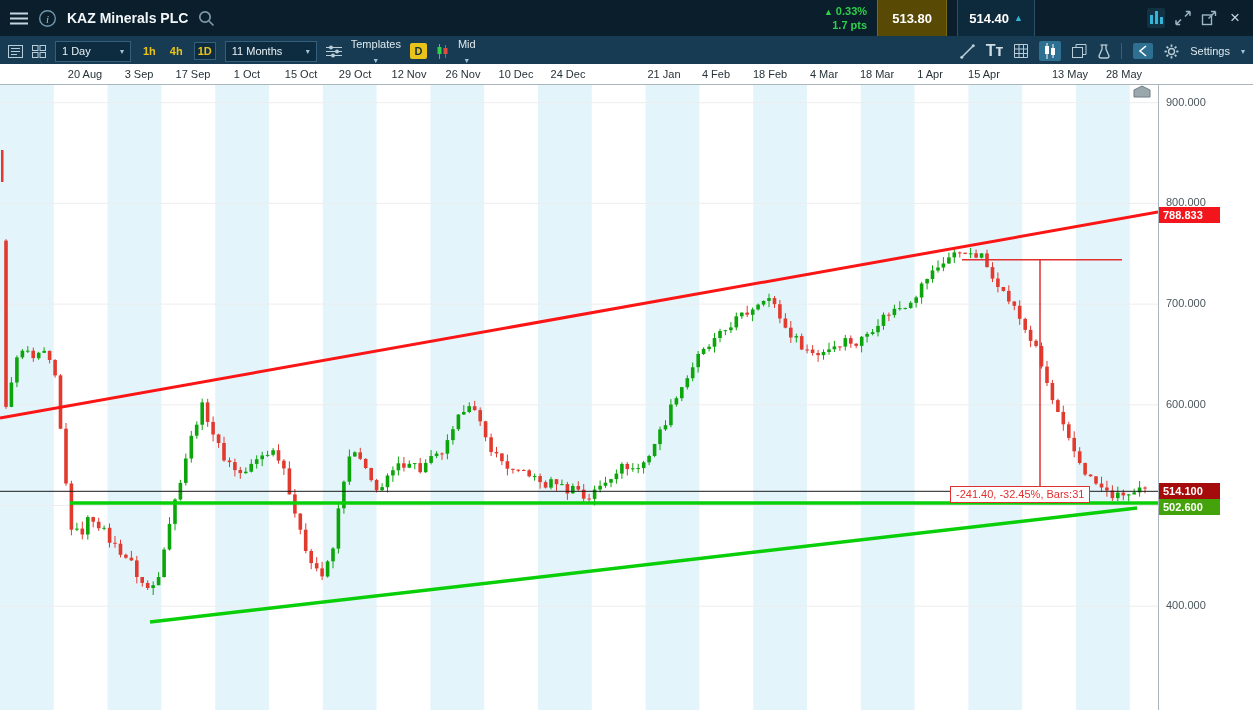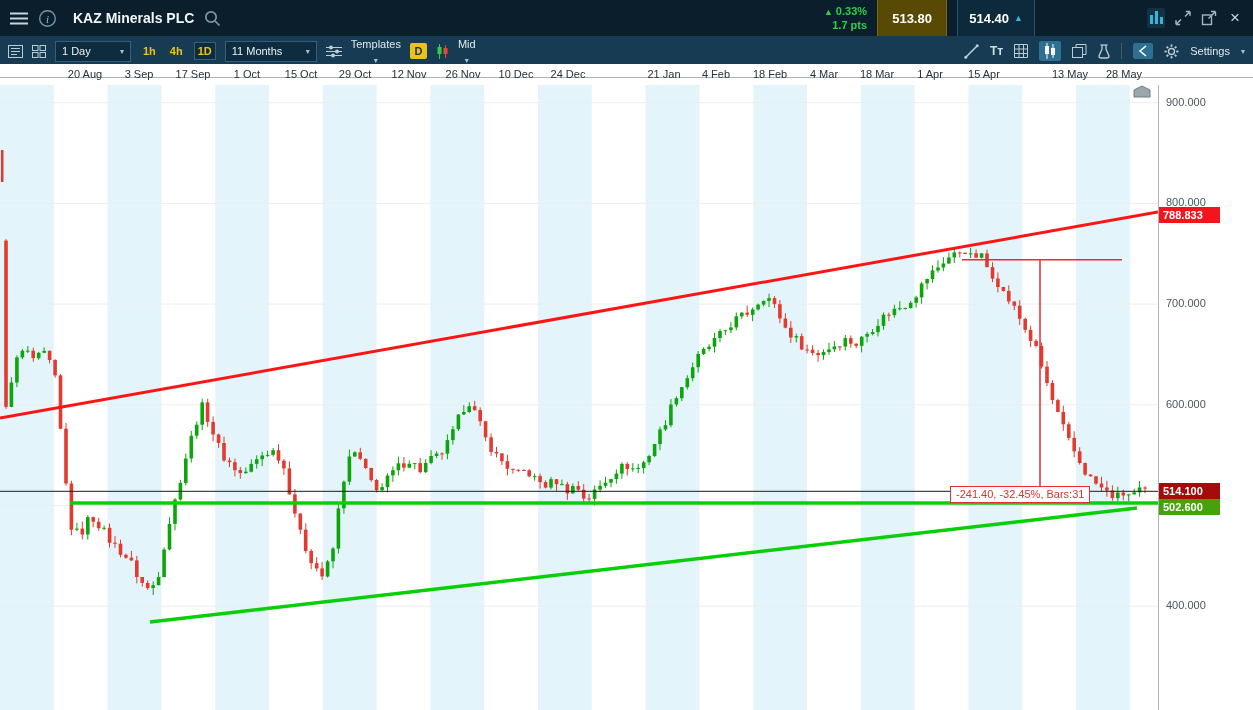--- a/index.html
+++ b/index.html
@@ -1,21 +1,21 @@
 <!DOCTYPE html>
 <html><head>
 <meta charset="utf-8">
 <style>
   html,body{margin:0;padding:0;background:#fff;}
   .screen{position:relative;width:1253px;height:710px;overflow:hidden;background:#fff;
           font-family:"Liberation Sans",sans-serif;-webkit-font-smoothing:antialiased;}
   
   .topbar{position:absolute;top:0;left:0;right:0;height:36px;background:#0a1e2c;
           display:flex;align-items:center;gap:10px;padding:0 10px;box-sizing:border-box;color:#fff;}
-  .topbar .title{font-size:14px;font-weight:bold;color:#f2f6f8;margin-left:6px;}
+  .topbar .title{font-size:14px;font-weight:bold;color:#f2f6f8;margin-left:0;}
   .icon{display:inline-flex;align-items:center;justify-content:center;line-height:0;}
   .spacer{flex:1;}
   .gap2{width:92px;}
   .change{display:flex;flex-direction:column;align-items:flex-end;font-size:11px;color:#2fcf4a;line-height:13px;font-weight:bold;}
   .change .tri{font-size:9px;margin-right:3px;}
   .sell{background:#584a05;border:1px solid #7a6a12;color:#fff;font-weight:bold;font-size:13px;
         height:40px;min-width:70px;font-family:inherit;cursor:pointer;}
   .buy{background:#0d2a3c;border:1px solid #2c5066;color:#fff;font-weight:bold;font-size:13px;
        height:44px;min-width:78px;font-family:inherit;cursor:pointer;display:inline-flex;align-items:center;justify-content:center;gap:5px;}
   .buyarrow{color:#35b6d9;font-size:9px;}
@@ -28,26 +28,26 @@
       gap:14px;padding:0 6px;font-size:11px;color:#e8f1f5;cursor:pointer;min-width:62px;justify-content:space-between;}
   .dd.wide{min-width:78px;}
   .caret{color:#9fc6d8;font-size:8px;}
   .ddplain{display:inline-flex;align-items:center;gap:6px;font-size:11px;color:#dfe9ee;cursor:pointer;flex-direction:column;}
   .quick{display:inline-flex;align-items:center;gap:8px;}
   .qp{color:#e9c319;font-size:11px;font-weight:bold;cursor:pointer;padding:2px 3px;}
   .qp.qpbox{border:1px solid #34607c;background:#0e2c3f;}
   .badge{background:#e9c319;color:#16313f;font-size:11px;font-weight:bold;width:17px;height:16px;
          display:inline-flex;align-items:center;justify-content:center;border-radius:2px;cursor:pointer;}
   .rgroup{margin-left:auto;display:inline-flex;align-items:center;gap:11px;}
-  .ticon{color:#cfdde5;font-size:12px;font-weight:bold;cursor:pointer;}
+  .ticon{color:#cfdde5;font-size:16px;font-weight:bold;cursor:pointer;}
   .activebox{background:#2e7092;border-radius:2px;padding:2px 4px;display:inline-flex;align-items:center;cursor:pointer;}
   .vsep{width:1px;height:16px;background:#3a5e74;}
   .settings-label{font-size:11px;color:#dfe9ee;cursor:pointer;}
   
-  .datebar{position:absolute;top:64px;left:0;right:0;height:14px;background:#fff;
+  .datebar{position:absolute;top:64px;left:0;right:0;height:21px;background:#fff;
            border-bottom:1px solid #a9b6bd;box-sizing:border-box;cursor:ew-resize;}
   .date-label{position:absolute;top:4px;transform:translateX(-50%);font-size:11px;color:#273238;white-space:nowrap;}
   
   .chart{position:absolute;top:85px;left:0;width:1158px;height:625px;background:#fff;cursor:crosshair;}
   .chart svg{position:absolute;top:0;left:0;}
   .measurebox{position:absolute;font-size:11px;color:#e03030;background:#fff;border:1px solid #e03030;
               padding:1px 5px 2px 5px;white-space:nowrap;}
   .handle{position:absolute;left:1133px;top:85px;line-height:0;cursor:ew-resize;}
   
   .paxis{position:absolute;top:85px;left:1158px;right:0;bottom:0;background:#fff;

